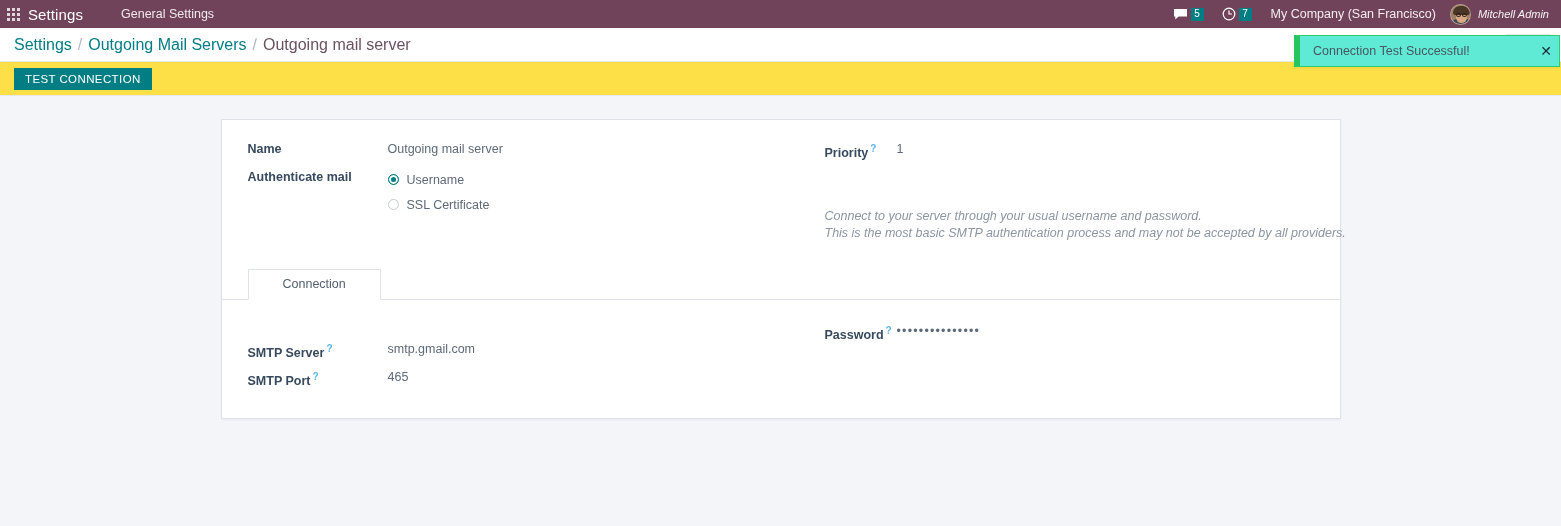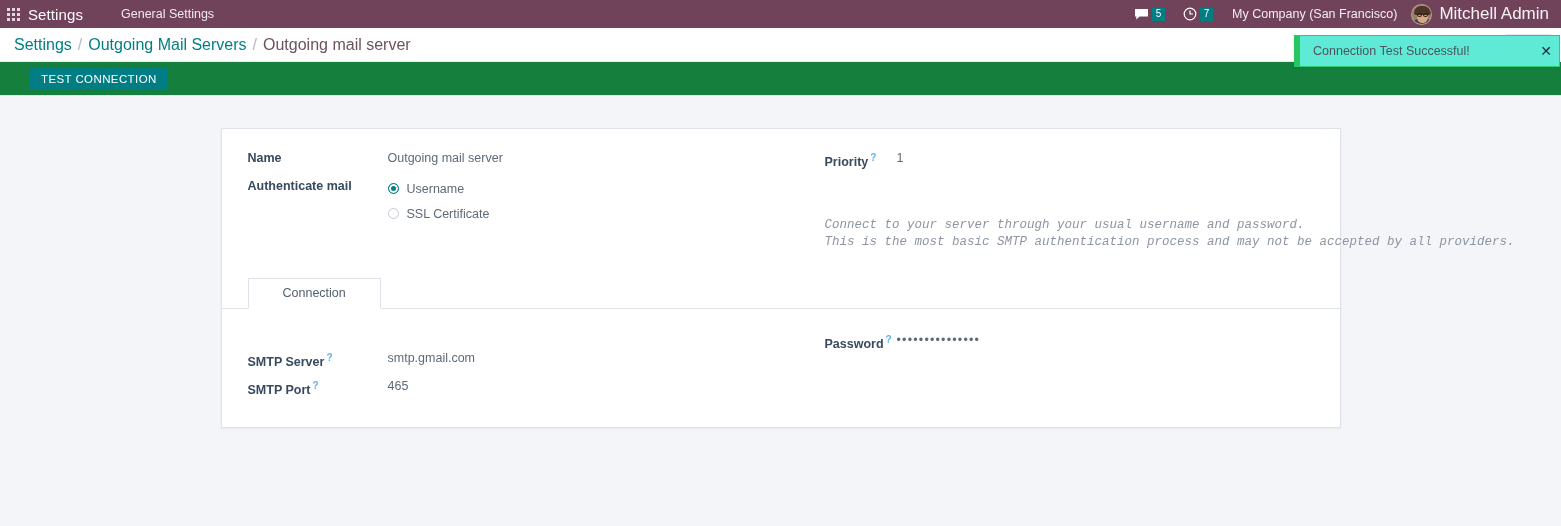--- a/index.html
+++ b/index.html
@@ -98,21 +98,21 @@
     background: #9c7f66;
     position: relative;
     flex: none;
     border: 1px solid rgba(255,255,255,.25);
   }
   .avatar .hair { position:absolute; left:2px; top:1px; width:17px; height:9px; background:#4a3526; border-radius:9px 9px 3px 3px; }
   .avatar .face { position:absolute; left:5px; top:5px; width:11px; height:13px; background:#d9a882; border-radius:50% 50% 45% 45%; }
   .avatar .glassl { position:absolute; left:5px; top:8px; width:5px; height:4px; border:1px solid #2b2018; border-radius:50%; }
   .avatar .glassr { position:absolute; left:11px; top:8px; width:5px; height:4px; border:1px solid #2b2018; border-radius:50%; }
   .avatar .body { position:absolute; left:1px; bottom:0; width:19px; height:5px; background:#3c4a5c; border-radius:6px 6px 0 0; }
-  .user-name { font-size: 17px; color: #f6f1f4; white-space: nowrap; }
+  .user-name { font-size: 11px; color: #f6f1f4; white-space: nowrap; font-style: italic; }
 
   
   .control-panel {
     background: #ffffff;
     border-bottom: 1px solid #e7e9ed;
     position: relative;
     height: 34px;
   }
   .breadcrumb {
     display: flex; align-items: center;
@@ -171,44 +171,44 @@
     width: 26px; height: 30px;
     display: flex; align-items: center; justify-content: center;
     font-size: 14px;
     color: #1f2937;
     cursor: pointer;
     font-family: "Liberation Sans", sans-serif;
   }
 
   
   .action-row {
-    background: #15803d;
+    background: #fde047;
     height: 34px;
-    padding: 0 0 0 30px;
+    padding: 0 0 0 14px;
     display: flex; align-items: center;
     border-bottom: 1px solid #e7e9ed;
   }
   .btn-test {
     background: #017e84;
     color: #ffffff;
     border: none;
     font-size: 11.5px;
     letter-spacing: .4px;
     padding: 5px 11px;
     cursor: pointer;
     font-family: "Liberation Sans", sans-serif;
     text-transform: uppercase;
   }
 
   
   .sheet-wrap {
     padding: 16px 0 0 0;
   }
   .sheet {
-    margin: 16px auto;
+    margin: 7px auto;
     width: 1120px;
     background: #ffffff;
     border: 1px solid #dfe2e8;
     box-shadow: 0 1px 2px rgba(0,0,0,.05);
   }
   .sheet-inner { padding: 16px 26px 4px 26px; }
 
   .group {
     display: flex;
   }
@@ -268,21 +268,20 @@
     box-shadow: inset 0 0 0 2px #ffffff;
   }
   .radio-lbl { font-size: 12.5px; color: #5e6a78; }
 
   .helptext {
     font-style: italic;
     font-size: 12.5px;
     color: #8d95a2;
     line-height: 17px;
     padding-top: 44px;
-    font-family: Liberation Mono, monospace;
   }
   .helptext div { white-space: nowrap; }
 
   
   .notebook {
     margin-top: 22px;
     position: relative;
   }
   .tab-strip {
     display: flex;

